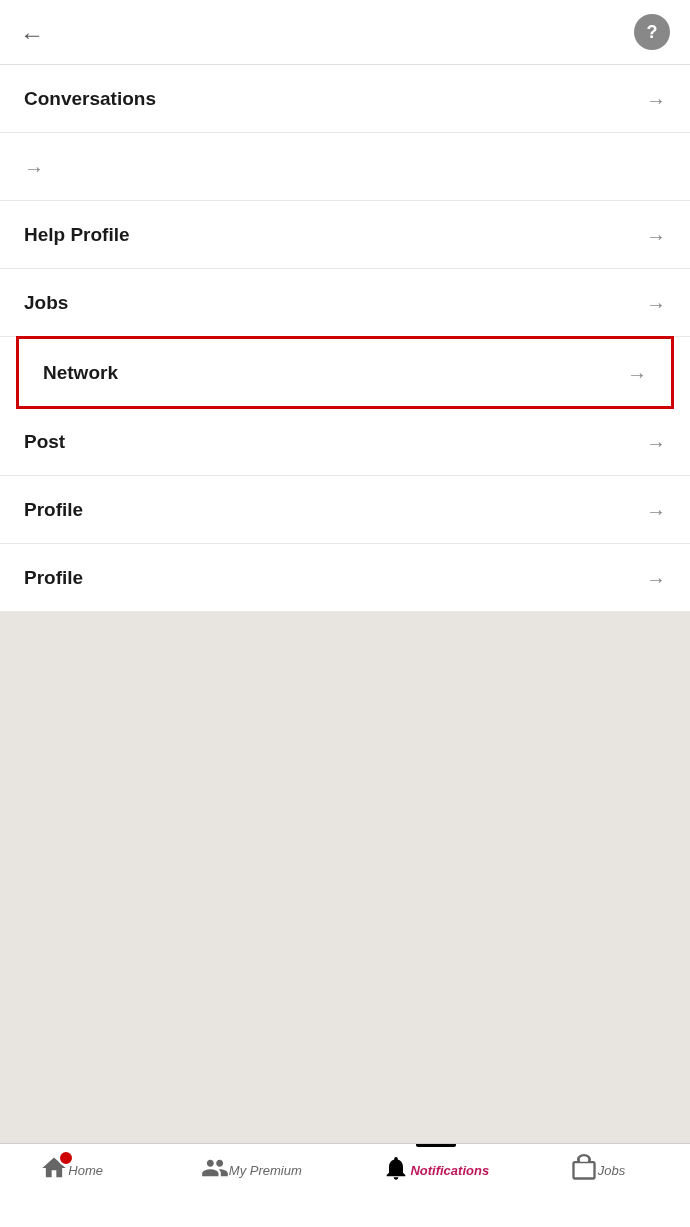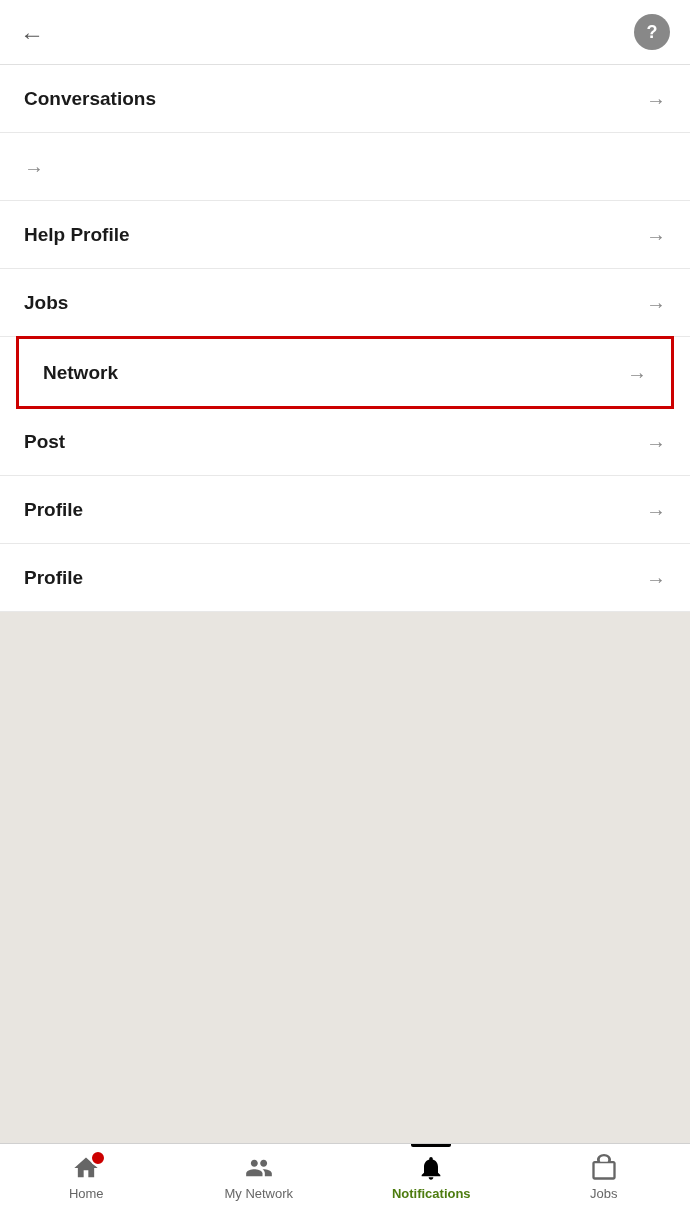--- a/index.html
+++ b/index.html
@@ -110,43 +110,44 @@
       background: #fff;
       border-top: 1px solid #d0d0d0;
       display: flex;
       align-items: flex-start;
       justify-content: space-around;
       padding-top: 10px;
     }
 
     .nav-item {
       display: flex;
-      flex-direction: column;
+      flex-direction: row;
       align-items: center;
       cursor: pointer;
       min-width: 80px;
       position: relative;
+      font-style: italic;
     }
 
     .nav-icon-wrap {
       position: relative;
       display: flex;
       align-items: center;
       justify-content: center;
       margin-bottom: 4px;
     }
 
     .nav-label {
       font-size: 13px;
       color: #666;
       font-weight: 400;
     }
 
     .nav-label.active {
-      color: #4d7c0f;
+      color: #be185d;
       font-weight: 600;
     }
 
     .nav-active-bar {
       position: absolute;
       top: -10px;
       left: 50%;
       transform: translateX(-50%);
       width: 40px;
       height: 3px;
@@ -242,21 +243,21 @@
       <span class="nav-label">Home</span>
     </div>
     <div class="nav-item">
 
       <div class="nav-icon-wrap">
         <svg class="nav-icon" viewBox="0 0 24 24">
       <path d="M16 11c1.66 0 2.99-1.34 2.99-3S17.66 5 16 5c-1.66 0-3 1.34-3 3s1.34 3 3 3zm-8 0c1.66 0 2.99-1.34 2.99-3S9.66 5 8 5C6.34 5 5 6.34 5 8s1.34 3 3 3zm0 2c-2.33 0-7 1.17-7 3.5V19h14v-2.5c0-2.33-4.67-3.5-7-3.5zm8 0c-.29 0-.62.02-.97.05 1.16.84 1.97 1.97 1.97 3.45V19h6v-2.5c0-2.33-4.67-3.5-7-3.5z"></path>
     </svg>
 
       </div>
-      <span class="nav-label">My Network</span>
+      <span class="nav-label">My Premium</span>
     </div>
     <div class="nav-item">
       <div class="nav-active-bar"></div>
       <div class="nav-icon-wrap">
         <svg class="nav-icon active-icon" viewBox="0 0 24 24">
       <path d="M12 22c1.1 0 2-.9 2-2h-4c0 1.1.9 2 2 2zm6-6v-5c0-3.07-1.64-5.64-4.5-6.32V4c0-.83-.67-1.5-1.5-1.5s-1.5.67-1.5 1.5v.68C7.63 5.36 6 7.92 6 11v5l-2 2v1h16v-1l-2-2z"></path>
     </svg>
 
       </div>
       <span class="nav-label active">Notifications</span>

